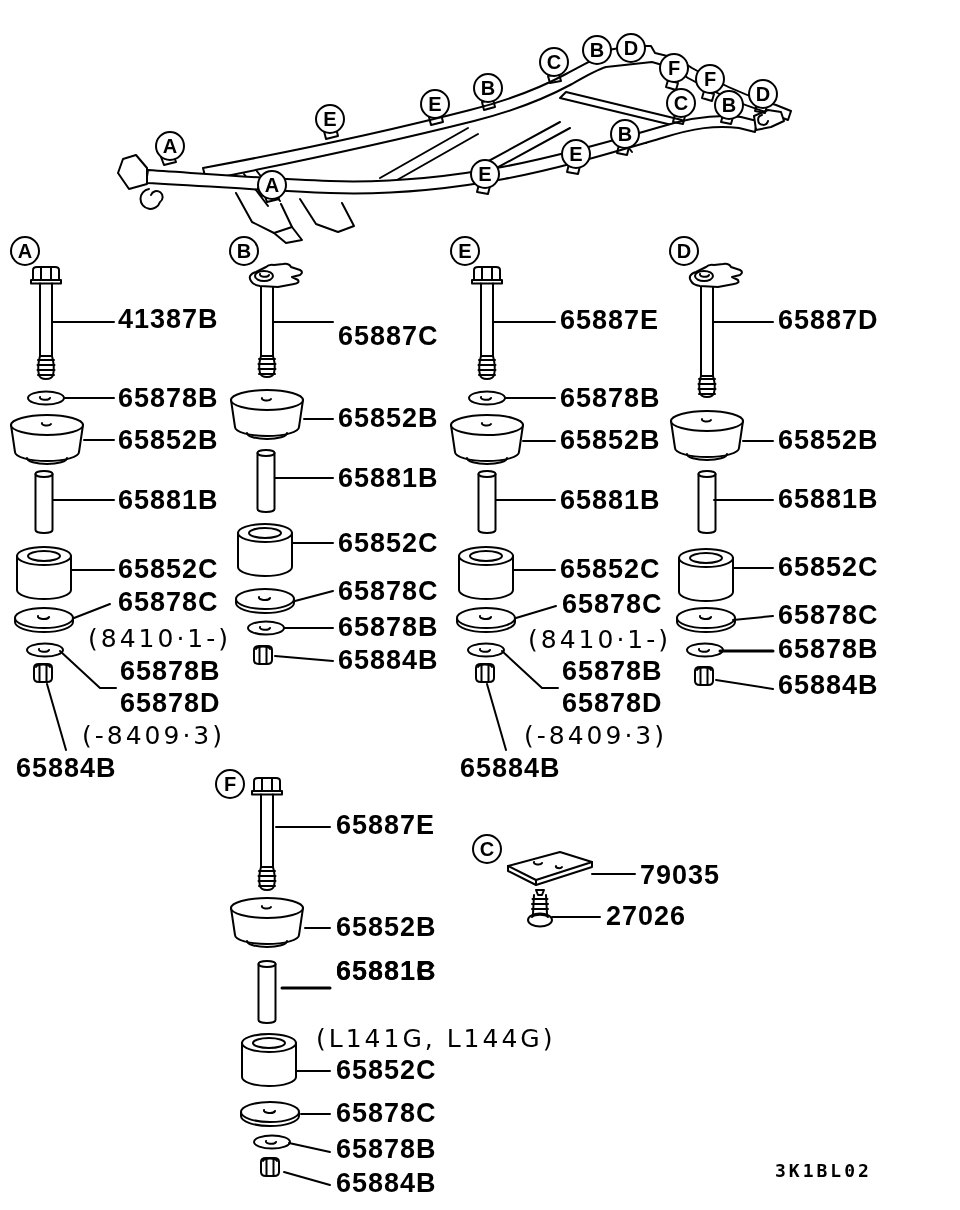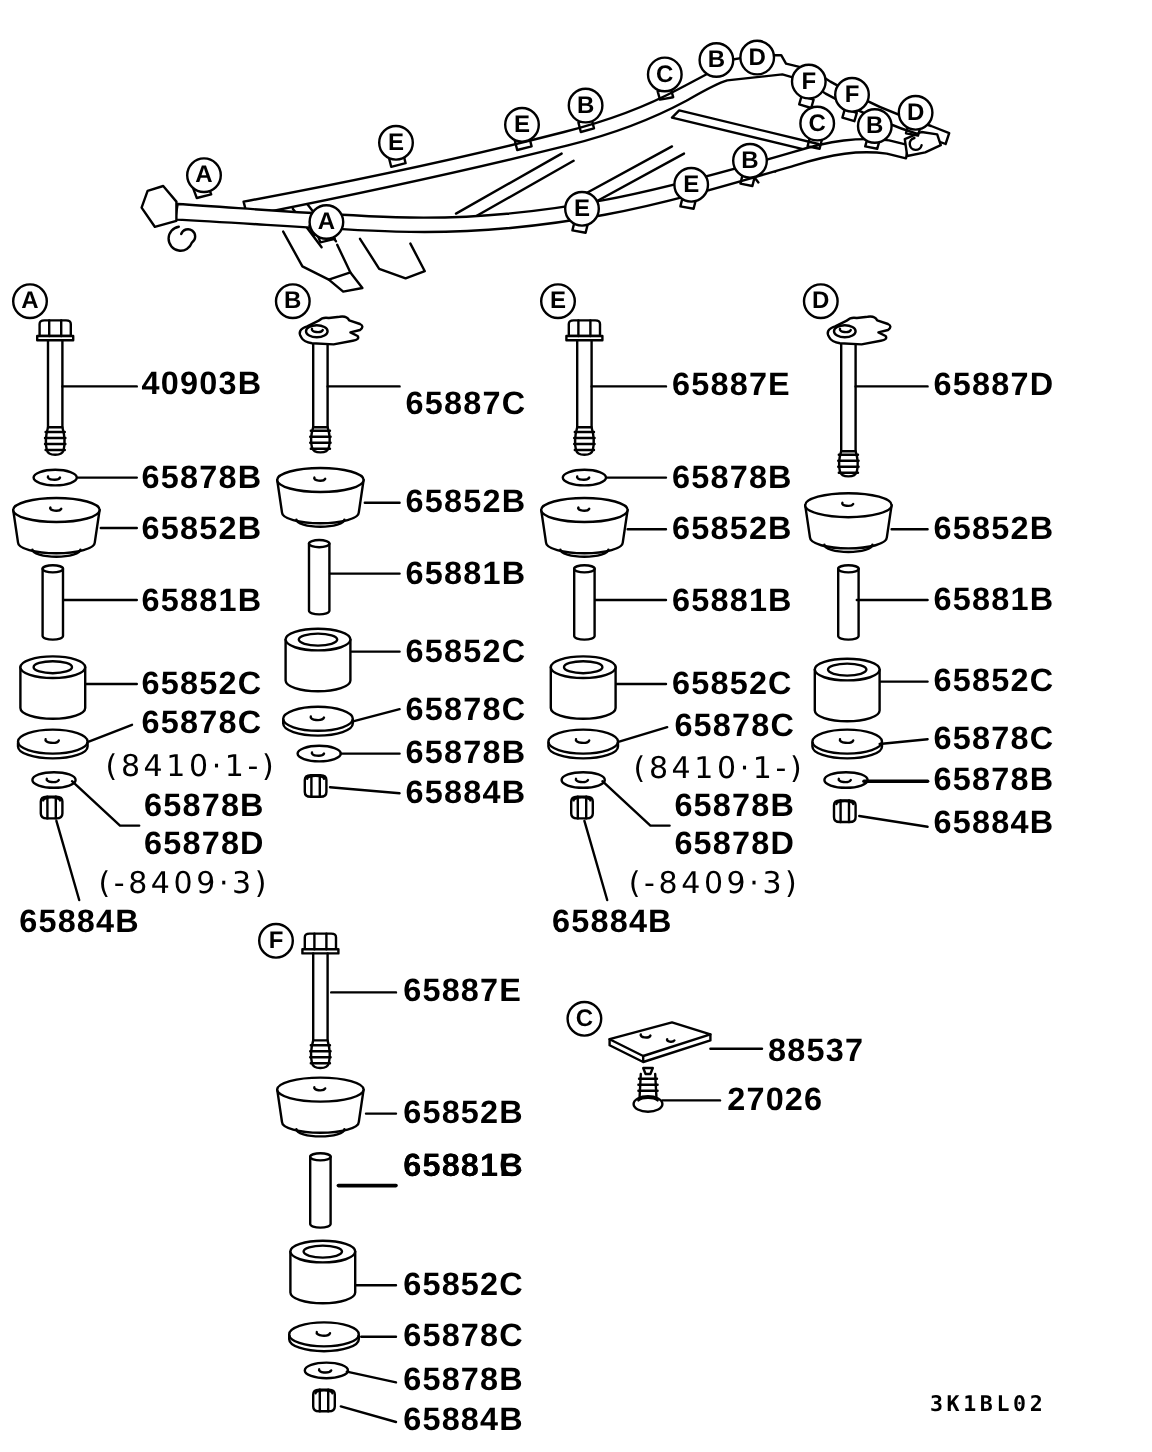--- a/index.html
+++ b/index.html
@@ -227,21 +227,21 @@
   <div class="callout" style="left:576px;top:154px">E</div>
   <div class="callout" style="left:485px;top:174px">E</div>
 
   <div class="callout" style="left:25px;top:251px">A</div>
   <div class="callout" style="left:244px;top:251px">B</div>
   <div class="callout" style="left:465px;top:251px">E</div>
   <div class="callout" style="left:684px;top:251px">D</div>
   <div class="callout" style="left:230px;top:784px">F</div>
   <div class="callout" style="left:487px;top:849px">C</div>
 
-  <div class="plabel" style="left:118px;top:320px">40903B</div>
+  <div class="plabel" style="left:118px;top:320px">41387B</div>
   <div class="plabel" style="left:118px;top:399px">65878B</div>
   <div class="plabel" style="left:118px;top:441px">65852B</div>
   <div class="plabel" style="left:118px;top:501px">65881B</div>
   <div class="plabel" style="left:118px;top:570px">65852C</div>
   <div class="plabel" style="left:118px;top:603px">65878C</div>
   <div class="pnote" style="left:88px;top:639px">(8410·1-)</div>
   <div class="plabel" style="left:120px;top:672px">65878B</div>
   <div class="plabel" style="left:120px;top:704px">65878D</div>
   <div class="pnote" style="left:82px;top:736px">(-8409·3)</div>
   <div class="plabel" style="left:16px;top:769px">65884B</div>
@@ -271,23 +271,24 @@
   <div class="plabel" style="left:778px;top:500px">65881B</div>
   <div class="plabel" style="left:778px;top:568px">65852C</div>
   <div class="plabel" style="left:778px;top:616px">65878C</div>
   <div class="plabel" style="left:778px;top:650px">65878B</div>
   <div class="plabel" style="left:778px;top:686px">65884B</div>
 
   <div class="plabel" style="left:336px;top:826px">65887E</div>
   <div class="plabel" style="left:336px;top:928px">65852B</div>
   <div class="plabel" style="left:336px;top:972px">65881B</div>
   <div class="plabel" style="left:336px;top:972px">65881C</div>
+  <div class="pnote" style="left:316px;top:1039px">(L141G, L144G)</div>
   <div class="plabel" style="left:336px;top:1071px">65852C</div>
   <div class="plabel" style="left:336px;top:1114px">65878C</div>
   <div class="plabel" style="left:336px;top:1150px">65878B</div>
   <div class="plabel" style="left:336px;top:1184px">65884B</div>
 
-  <div class="plabel" style="left:640px;top:876px">88537</div>
+  <div class="plabel" style="left:640px;top:876px">79035</div>
   <div class="plabel" style="left:606px;top:917px">27026</div>
 
   <div class="code" style="left:775px;top:1160px">3K1BL02</div>
 
 </div>
 
 </body></html>

